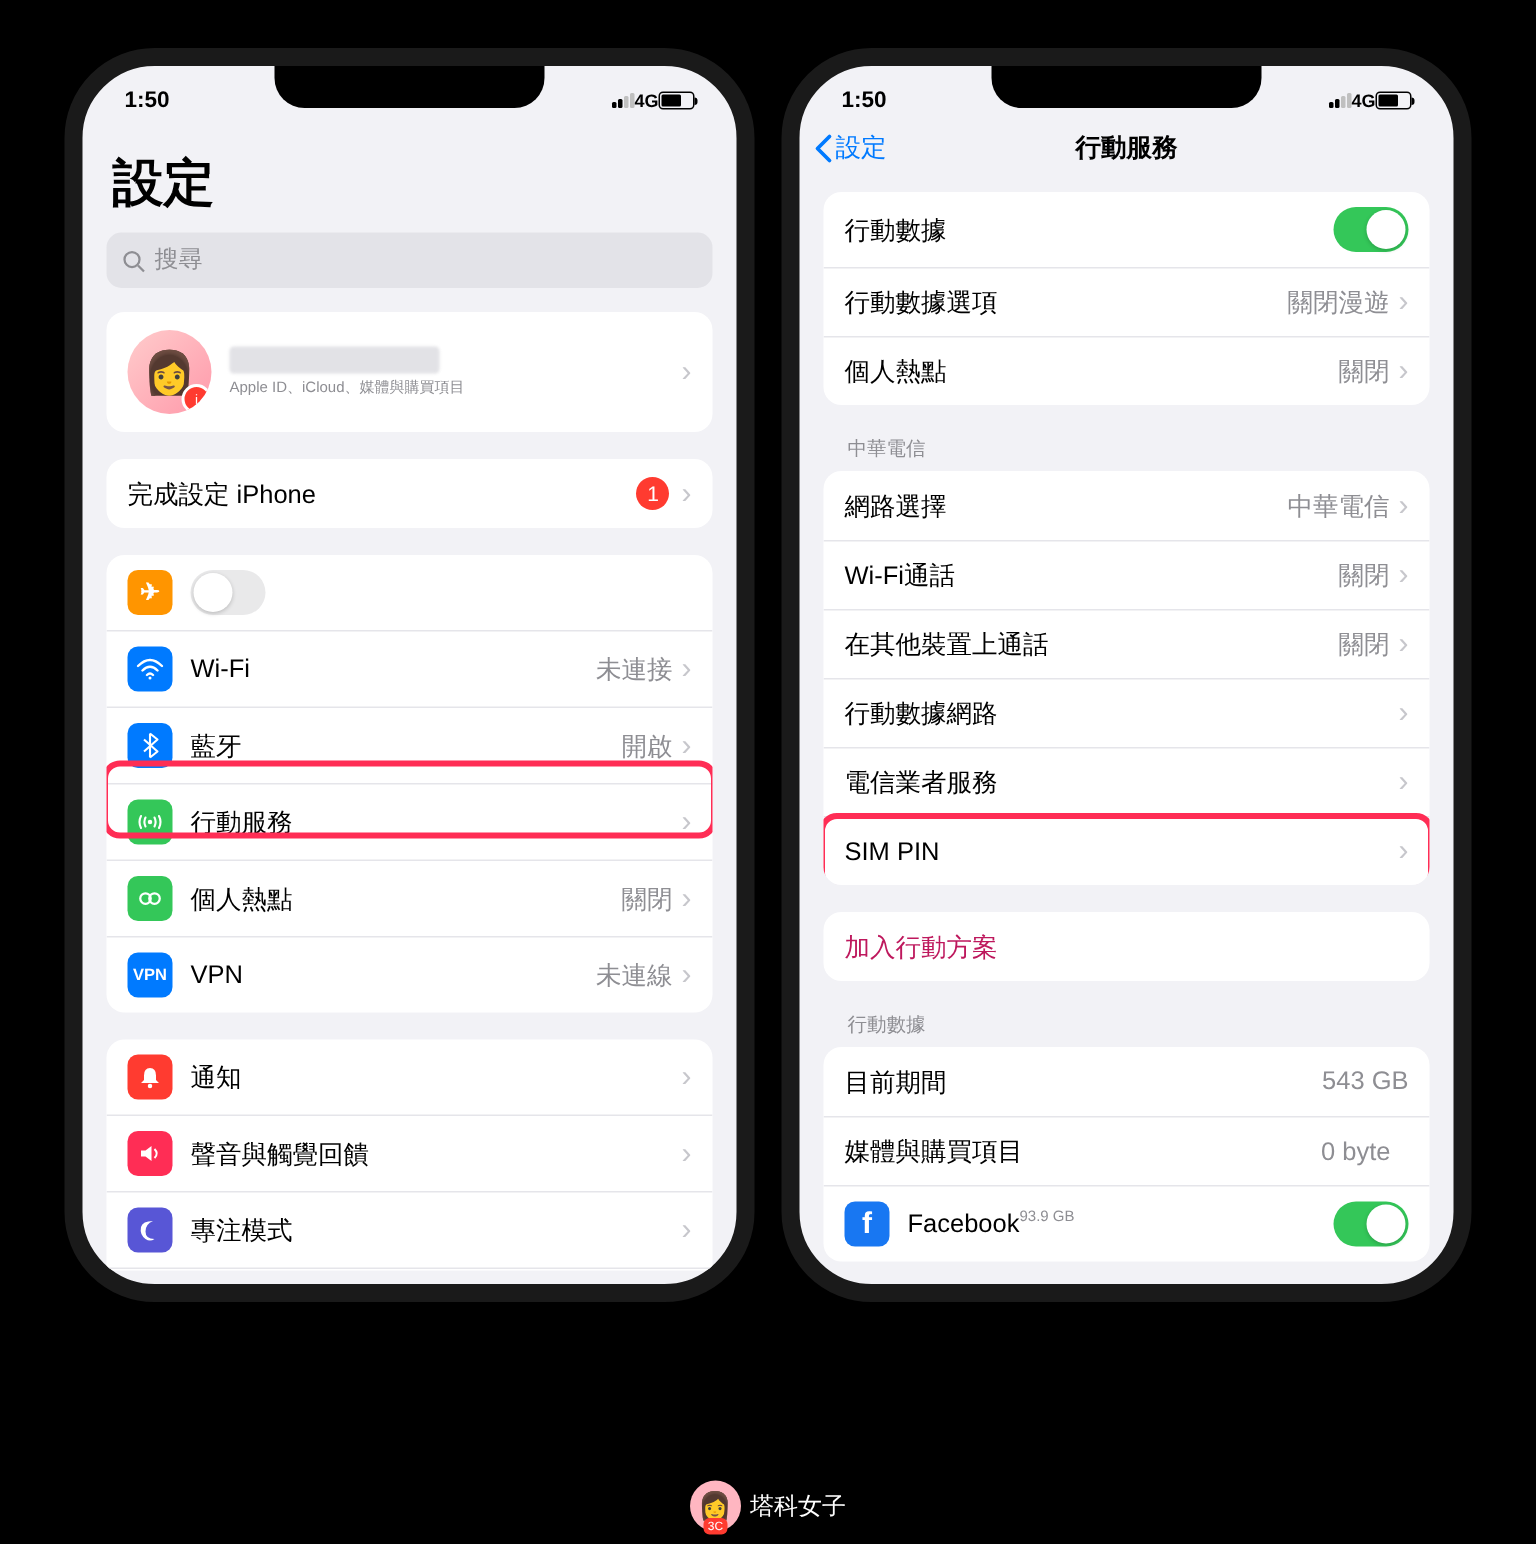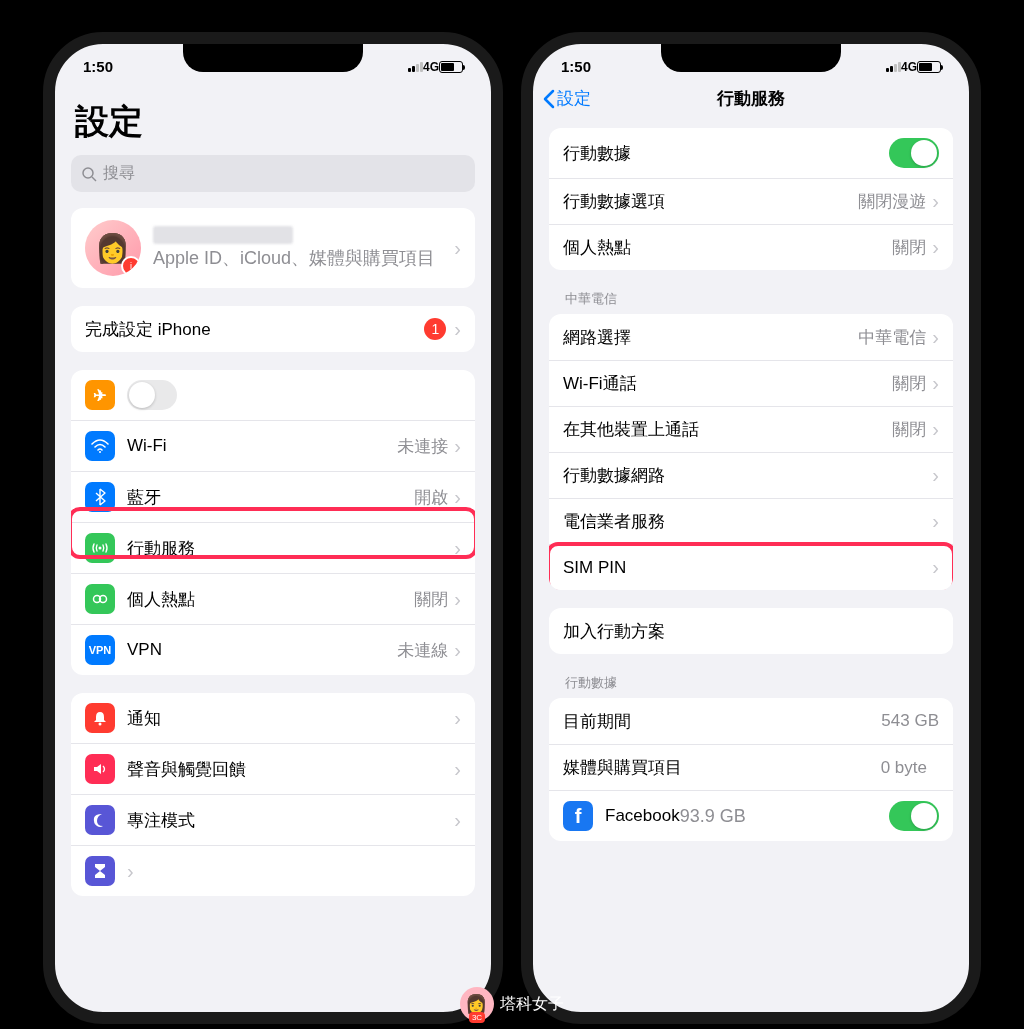--- a/index.html
+++ b/index.html
@@ -1,37 +1,37 @@
 <!DOCTYPE html>
 <html><head>
 <meta charset="utf-8">
 <style>
 * { margin: 0; padding: 0; box-sizing: border-box; font-family: -apple-system, "SF Pro Text", "Helvetica Neue", Arial, sans-serif; }
 body { background: #000; width: 1024px; height: 1029px; position: relative; }
 .phones { display: flex; gap: 18px; justify-content: center; padding-top: 32px; }
-.phone { width: 460px; height: 992px; background: #f2f2f6; border-radius: 60px; border: 12px solid #1a1a1a; position: relative; overflow: hidden; }
+.phone { width: 460px; height: 836px; background: #f2f2f6; border-radius: 60px; border: 12px solid #1a1a1a; position: relative; overflow: hidden; }
 .phone::before { content: ""; position: absolute; top: 0; left: 50%; transform: translateX(-50%); width: 180px; height: 28px; background: #000; border-radius: 0 0 20px 20px; z-index: 10; }
 .status-bar { display: flex; justify-content: space-between; align-items: center; padding: 14px 28px 4px; font-size: 15px; font-weight: 600; color: #000; }
 .status-right { display: flex; align-items: center; gap: 0; font-size: 12px; }
 .signal { display: inline-flex; align-items: flex-end; gap: 1px; }
 .signal span { width: 3px; background: #000; border-radius: 1px; }
 .signal span:nth-child(1){height:4px}.signal span:nth-child(2){height:6px}.signal span:nth-child(3){height:8px;background:#c0c0c0}.signal span:nth-child(4){height:10px;background:#c0c0c0}
 .battery { width: 24px; height: 12px; border: 1px solid #000; border-radius: 3px; position: relative; }
 .battery::after { content:""; position:absolute; right:-3px; top:3px; width:2px; height:5px; background:#000; border-radius:0 2px 2px 0; }
 .battery-fill { position:absolute; left:1px; top:1px; bottom:1px; width:60%; background:#000; border-radius:1px; }
 .content { padding: 0 16px; height: calc(100% - 44px); overflow: hidden; }
 .big-title { font-size: 34px; font-weight: 700; color: #000; padding: 20px 4px 10px; }
 .search-bar { background: #e3e3e8; border-radius: 10px; padding: 8px 10px; display: flex; align-items: center; gap: 6px; color: #8e8e93; margin-bottom: 16px; }
 .card { background: #fff; border-radius: 12px; margin-bottom: 18px; overflow: hidden; }
 .row { display: flex; align-items: center; padding: 10px 14px; min-height: 46px; position: relative; }
 .row + .row { border-top: 0.5px solid #e5e5ea; }
 .row-label { flex: 1; font-size: 17px; color: #000; }
-.row-label.blue { color: #000000; }
+.row-label.blue { color: #be185d; }
 .row-value { font-size: 17px; color: #8e8e93; margin-right: 6px; }
-.row-sub { font-size: 18px; color: #8e8e93; }
+.row-sub { font-size: 10px; color: #8e8e93; }
 .chevron { color: #c7c7cc; font-size: 20px; font-weight: 300; }
 .icon-wrap { width: 30px; height: 30px; border-radius: 7px; margin-right: 12px; display: flex; align-items: center; justify-content: center; color: #fff; font-size: 16px; font-weight: 600; flex-shrink: 0; }
 .badge { background: #ff3b30; color: #fff; width: 22px; height: 22px; border-radius: 11px; display: flex; align-items: center; justify-content: center; font-size: 14px; margin-right: 8px; }
 .toggle { width: 50px; height: 30px; border-radius: 15px; position: relative; }
 .toggle.off { background: #e9e9ea; }
 .toggle.on { background: #34c759; }
 .toggle::after { content:""; position:absolute; width:26px; height:26px; background:#fff; border-radius:50%; top:2px; box-shadow:0 1px 3px rgba(0,0,0,0.2); }
 .toggle.off::after { left: 2px; }
 .toggle.on::after { right: 2px; }
 .highlight { position: absolute; border: 4px solid #ff2d55; border-radius: 12px; pointer-events: none; }

